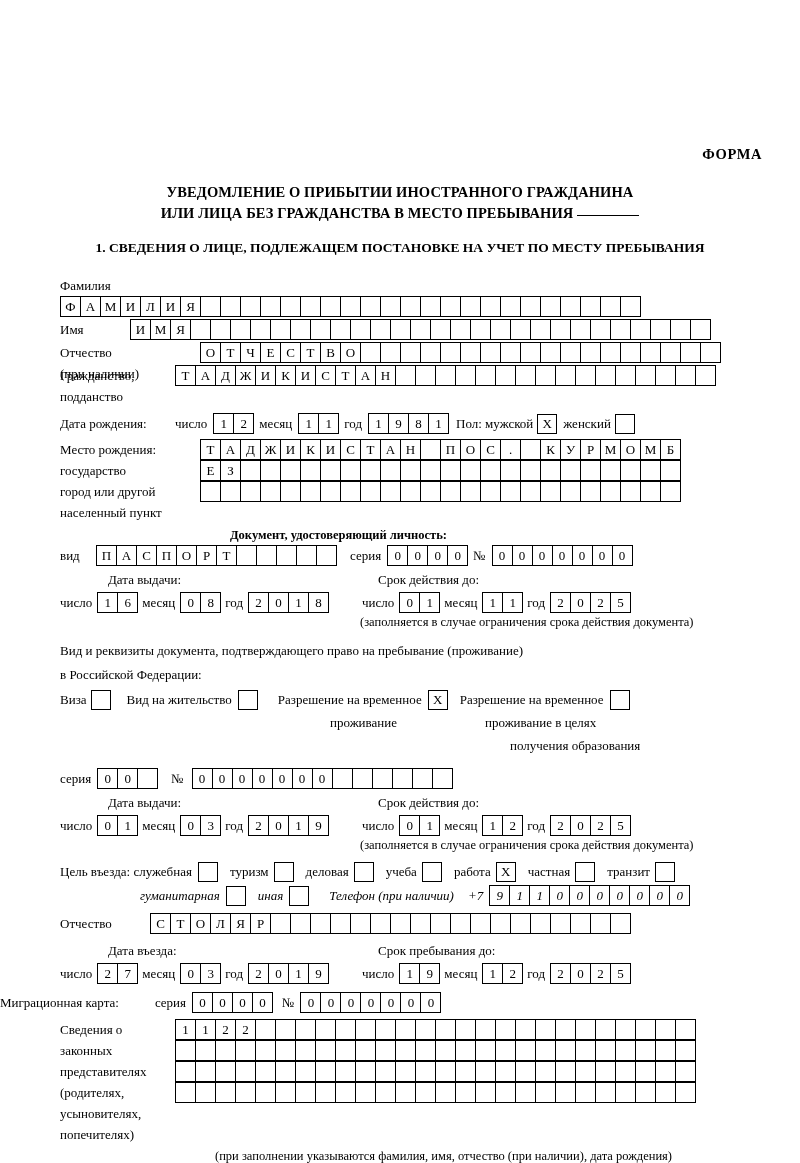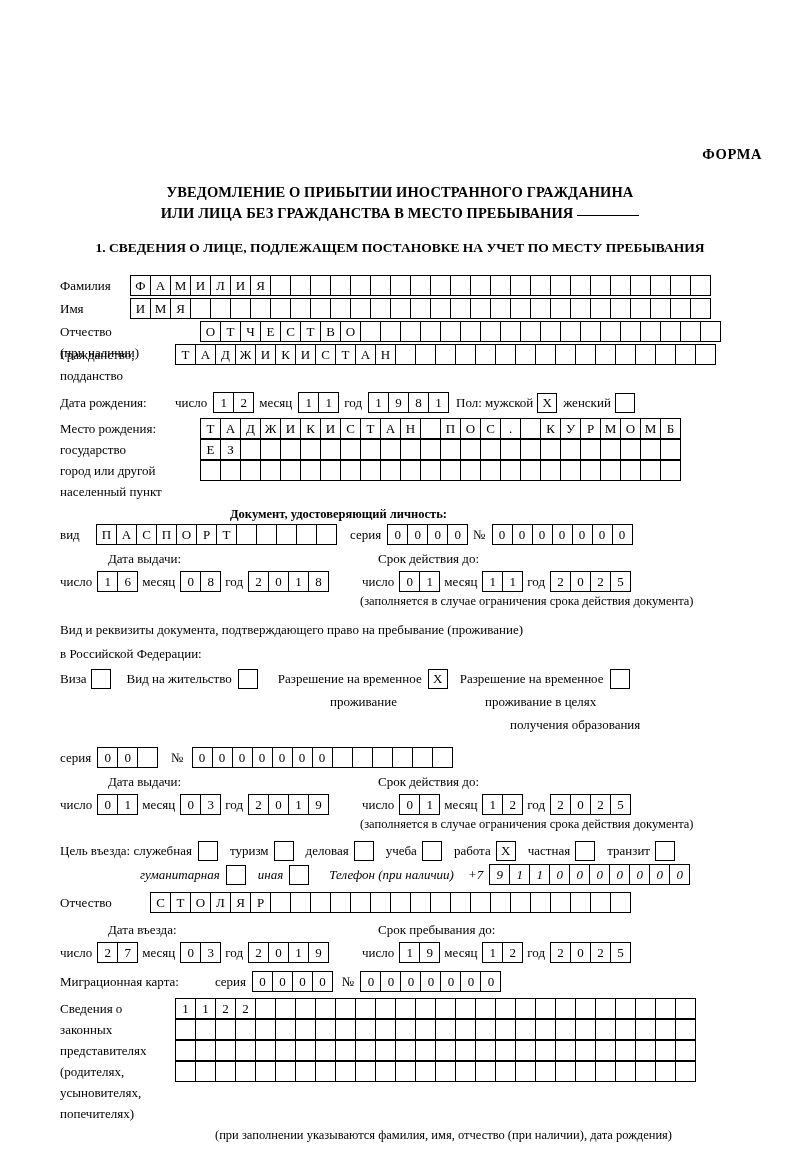--- a/index.html
+++ b/index.html
@@ -133,21 +133,21 @@
     <div>
       <span>ИЛИ ЛИЦА БЕЗ ГРАЖДАНСТВА В МЕСТО ПРЕБЫВАНИЯ</span>
       <span class="ul"></span>
     </div>
   </div>
 
   <div class="section1">1. СВЕДЕНИЯ О ЛИЦЕ, ПОДЛЕЖАЩЕМ ПОСТАНОВКЕ НА УЧЕТ ПО МЕСТУ ПРЕБЫВАНИЯ</div>
 
   <div class="form">
 
-    <div class="row" style="margin-left:60px;">
+    <div class="row" style="margin-left:60px;flex-direction:column;">
       <div class="lbl" style="width:70px;">Фамилия</div>
       <div class="boxes" id="surname-boxes">
           <div class="bx">Ф</div>
           <div class="bx">А</div>
           <div class="bx">М</div>
           <div class="bx">И</div>
           <div class="bx">Л</div>
           <div class="bx">И</div>
           <div class="bx">Я</div>
           <div class="bx"></div>
@@ -669,21 +669,21 @@
         <div class="lbl" style="margin:0 5px;">год</div>
         <div class="boxes" id="st-year">
             <div class="bx">2</div>
             <div class="bx">0</div>
             <div class="bx">2</div>
             <div class="bx">5</div>
           </div>
       </div>
     </div>
 
-    <div class="row" style="margin-left:60px;margin-top:8px;align-items:center;">
+    <div class="row" style="margin-top:8px;align-items:center;">
       <div class="lbl">Миграционная карта:</div>
       <div class="lbl" style="margin-left:36px;margin-right:6px;">серия</div>
       <div class="boxes" id="mc-series">
           <div class="bx">0</div>
           <div class="bx">0</div>
           <div class="bx">0</div>
           <div class="bx">0</div>
         </div>
       <div class="lbl" style="margin:0 6px 0 10px;">№</div>
       <div class="boxes" id="mc-number">

